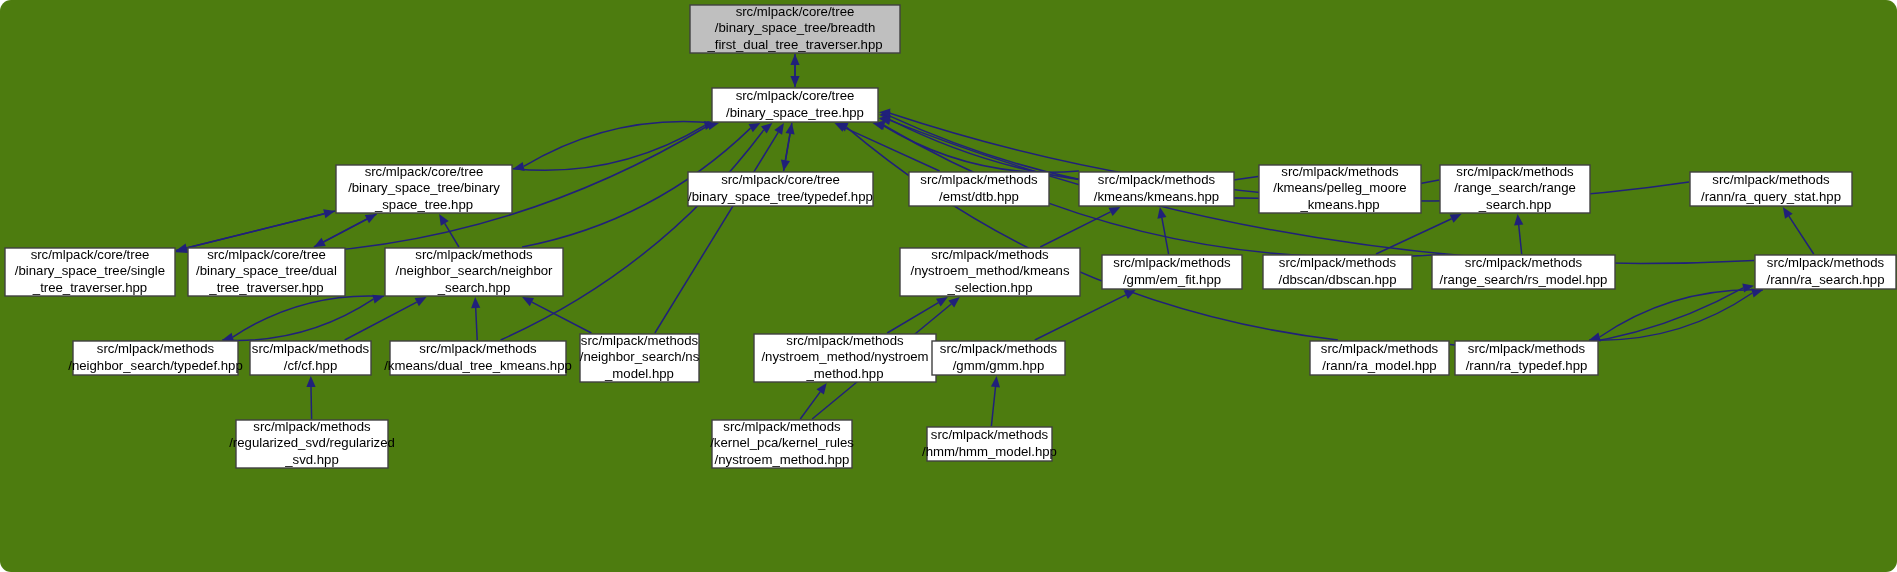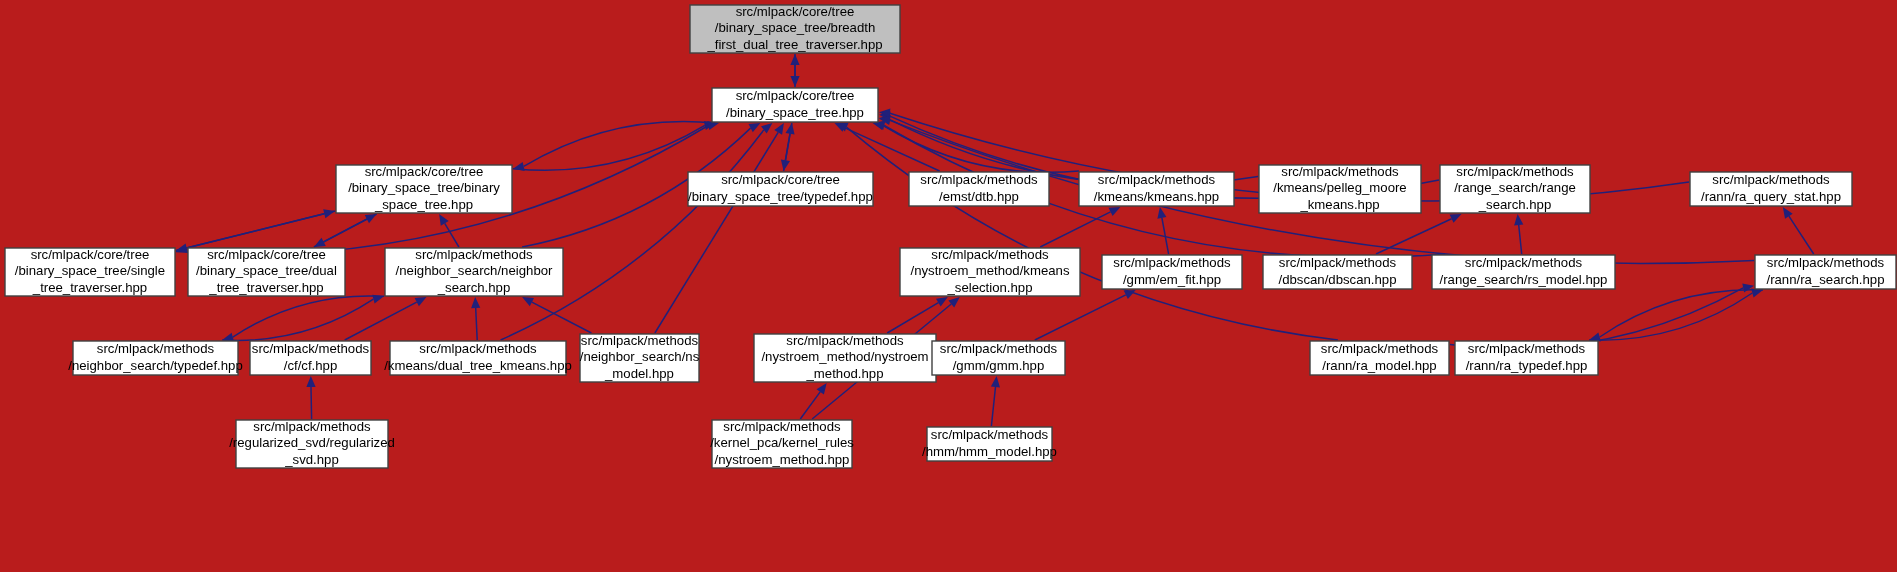--- a/index.html
+++ b/index.html
@@ -7,22 +7,23 @@
     padding: 0;
     background: #ffffff;
   }
   body {
     font-family: "Liberation Sans", sans-serif;
   }
   #graph-wrap {
     position: relative;
     width: 1897px;
     height: 572px;
-    background: #b91c1c;
+    background: #4d7c0f;
     overflow: hidden;
+    border-radius: 11px;
   }
   svg#graph-svg {
     position: absolute;
     left: 0;
     top: 0;
     width: 1897px;
     height: 572px;
   }
   .node-rect {
     stroke: #404040;

